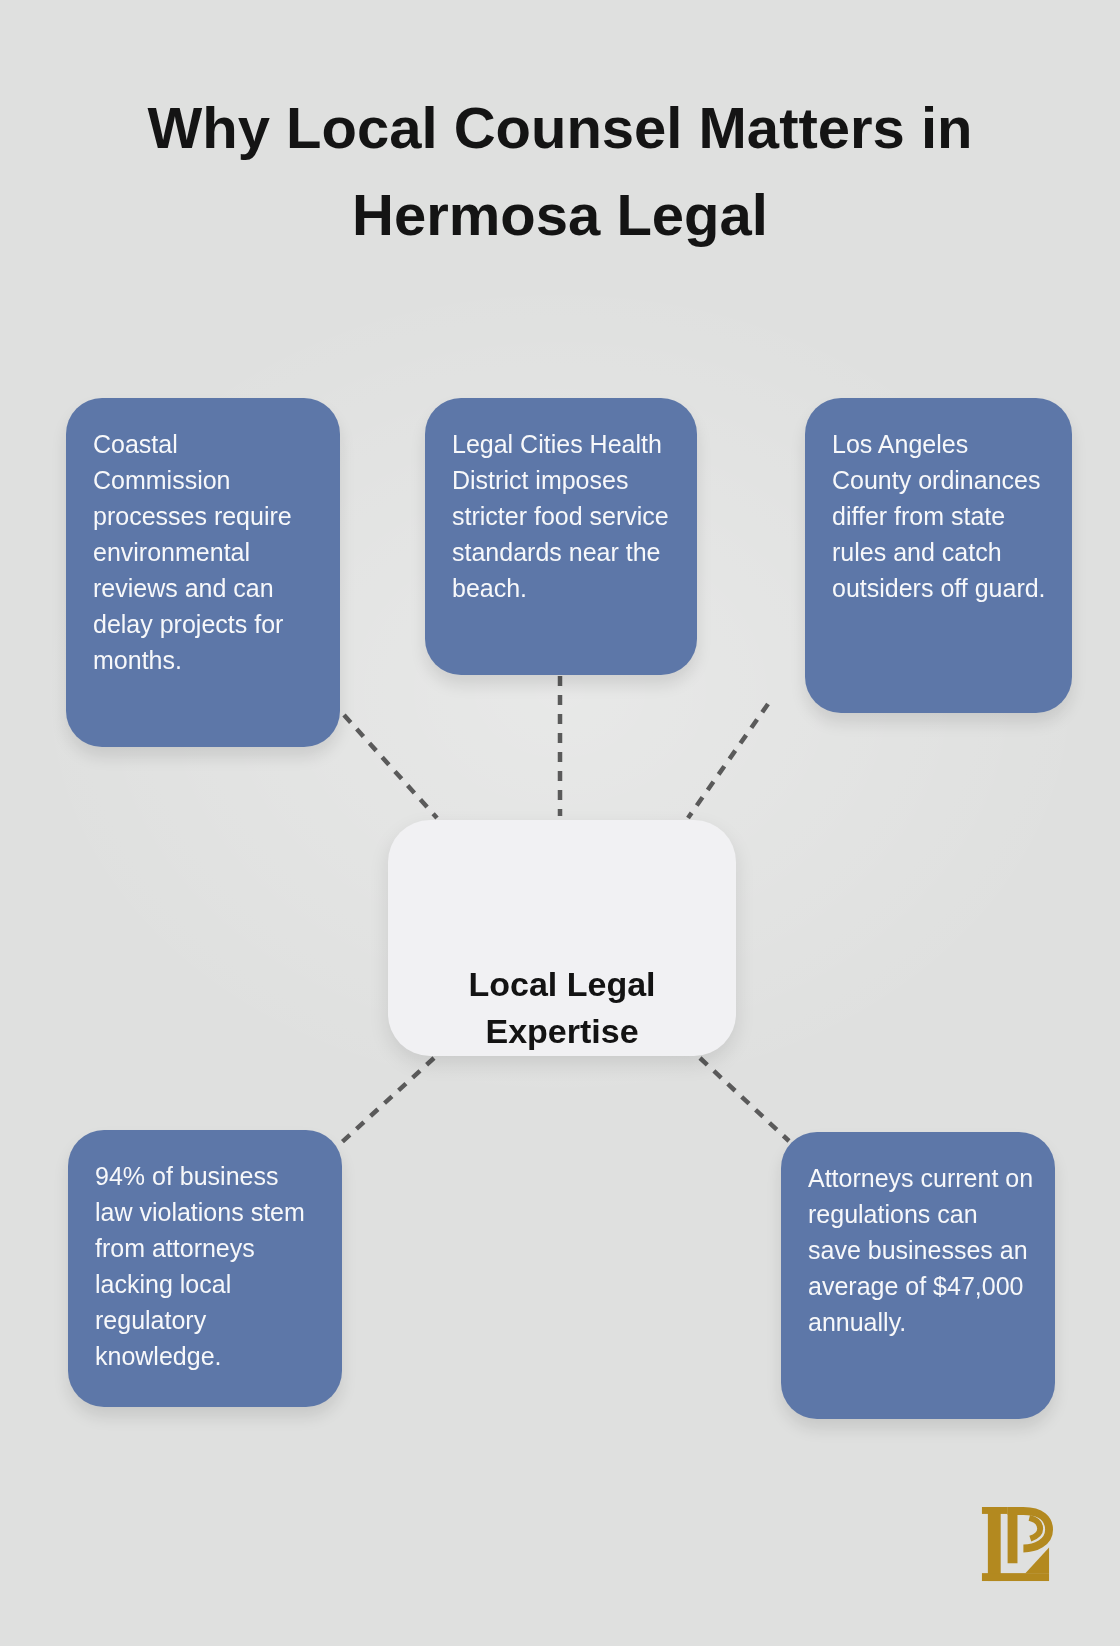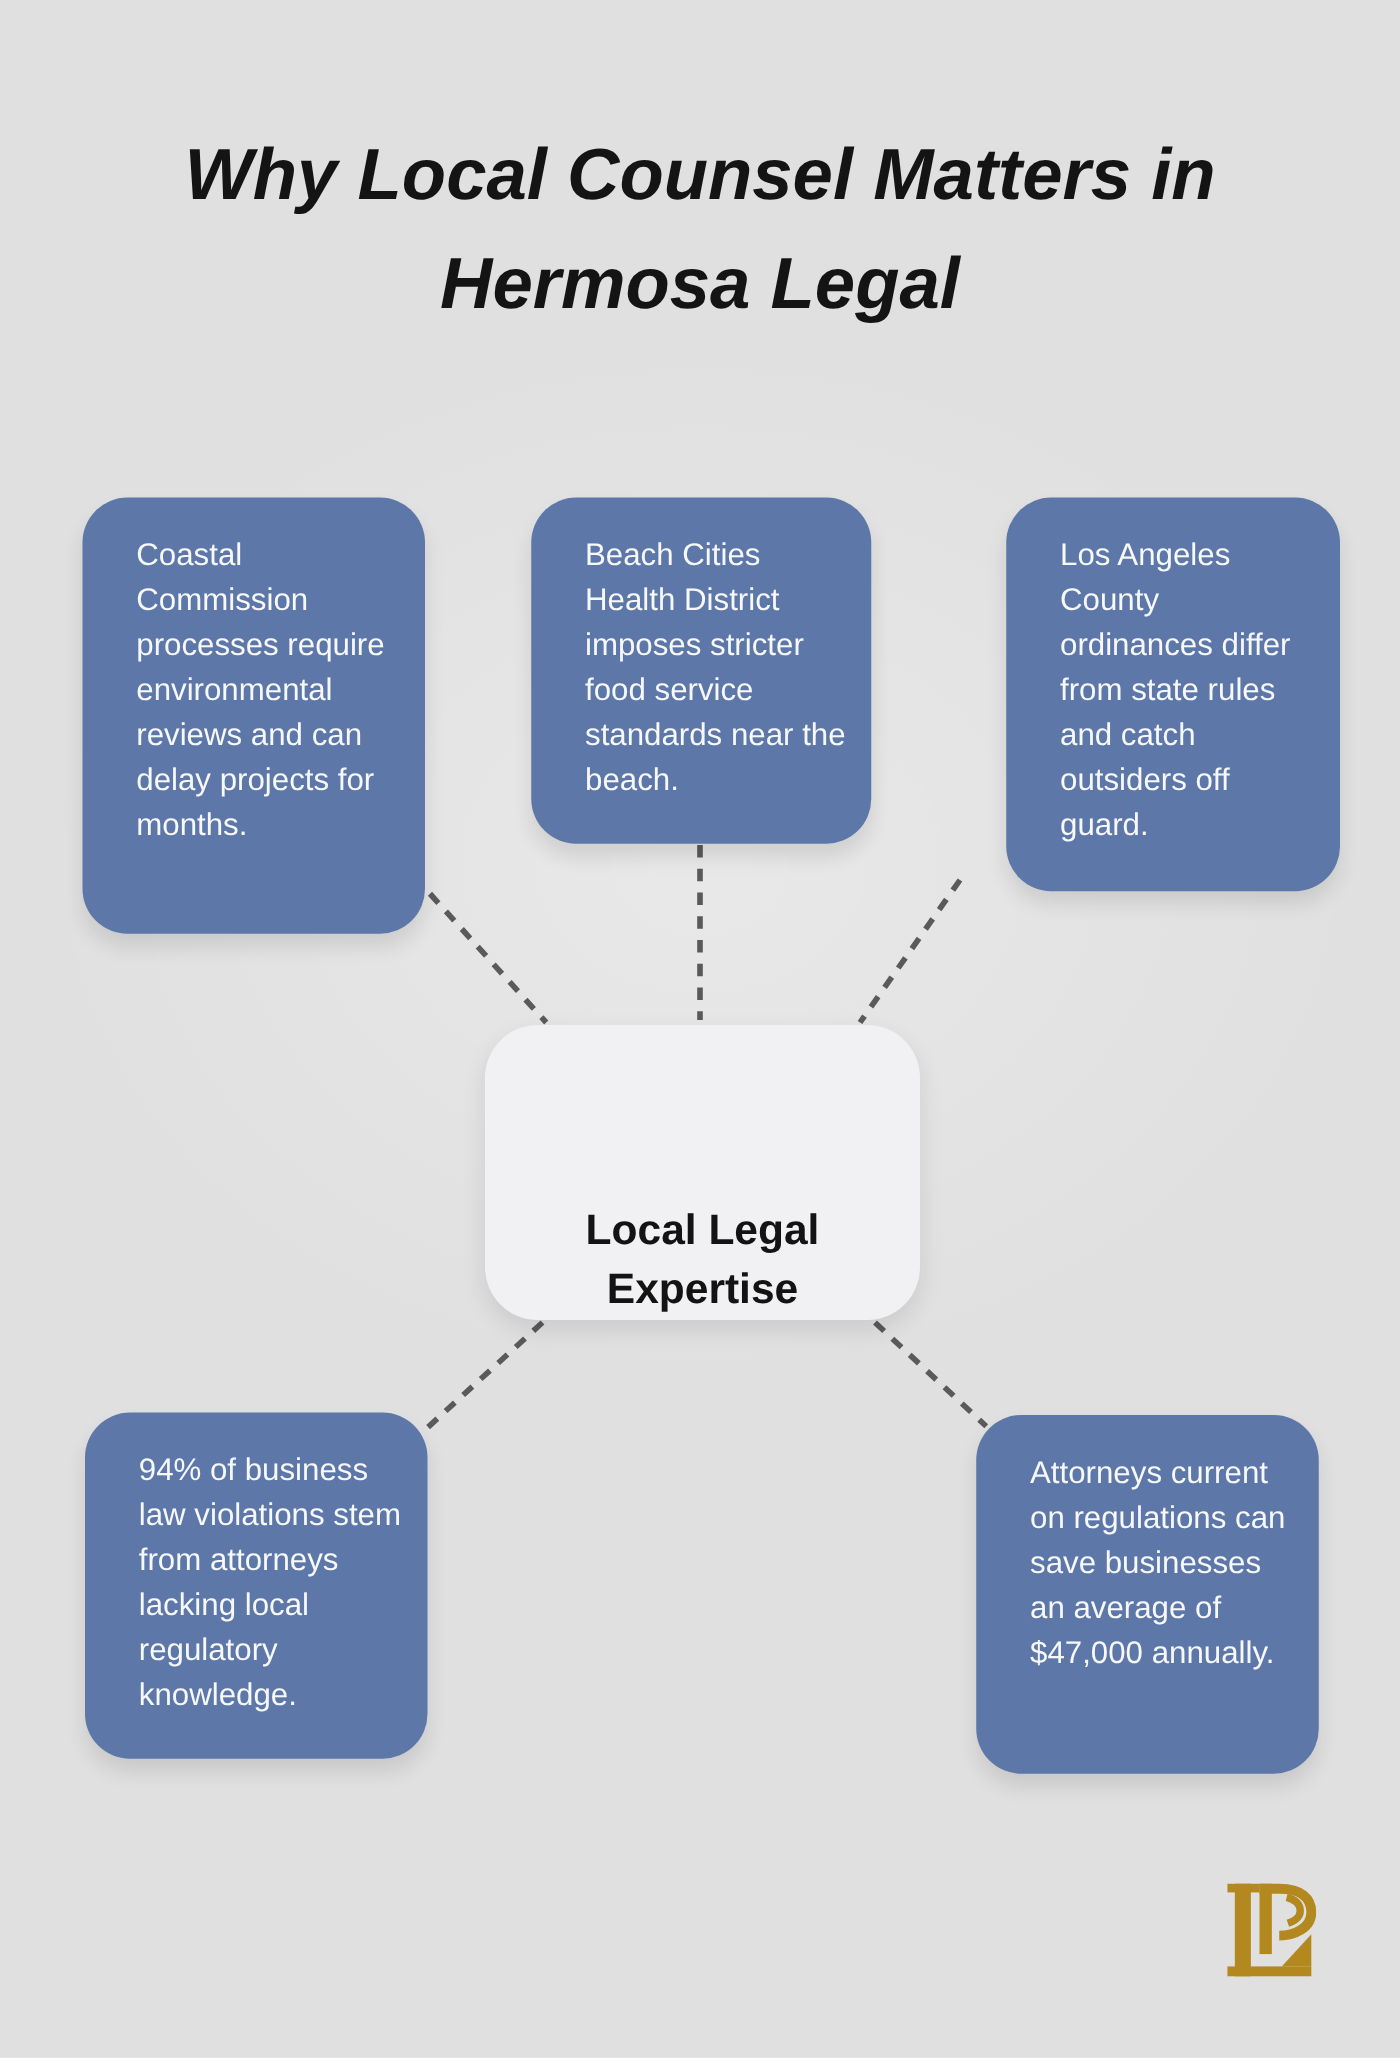--- a/index.html
+++ b/index.html
@@ -13,47 +13,46 @@
     width: 1120px; height: 1646px;
     background:
       radial-gradient(ellipse 900px 700px at 50% 42%,
         rgba(255,255,255,0.28) 0%, rgba(255,255,255,0.0) 60%),
       linear-gradient(180deg, var(--background, #dfe0df), var(--background, #dfe0df));
     background-color: var(--background, #dfe0df);
   }
   .title {
     position: absolute;
     top: 84px; left: 0; right: 0;
-    margin: 12px;
+    margin: 0;
     text-align: center;
     font-size: 58px;
     font-weight: bold;
     line-height: 1.5;
     color: var(--title-color, #141414);
-    font-style: italic;
   }
   .title span { display: block; }
 
   .connectors {
     position: absolute; inset: 0;
     width: 1120px; height: 1646px;
     pointer-events: none;
   }
   .connectors line {
     stroke: var(--connector, #5a5a5a);
     stroke-width: 4.5;
     stroke-dasharray: 10 9;
   }
 
   .node {
     position: absolute;
     box-sizing: border-box;
     background: var(--node-fill, #5d77a8);
     border-radius: 36px;
-    padding: 28px 20px 0 43px;
+    padding: 28px 20px 0 27px;
     box-shadow: 0 10px 16px rgba(0,0,0,0.10);
   }
   .node p {
     margin: 0;
     color: var(--node-text, #f7f8fa);
     font-size: 25px;
     line-height: 36px;
     font-weight: normal;
   }
   .node--tl { left: 66px;  top: 398px;  width: 274px; height: 349px; }
@@ -106,21 +105,21 @@
     <line x1="768" y1="704" x2="688" y2="818"></line>
     <line x1="434" y1="1058" x2="341" y2="1143"></line>
     <line x1="700" y1="1058" x2="789" y2="1141"></line>
   </svg>
 
   <div class="node node--tl">
     <p>Coastal Commission processes require environmental reviews and can delay projects for months.</p>
   </div>
 
   <div class="node node--tm">
-    <p>Beach Cities Health District imposes stricter food service standards near the beach.</p>
+    <p>Legal Cities Health District imposes stricter food service standards near the beach.</p>
   </div>
 
   <div class="node node--tr">
     <p>Los Angeles County ordinances differ from state rules and catch outsiders off guard.</p>
   </div>
 
   <div class="center-node">
     <p>Local Legal Expertise</p>
   </div>
 

